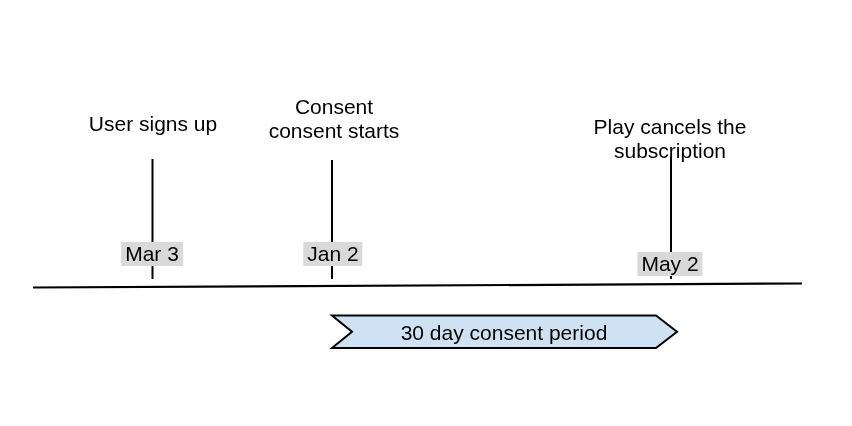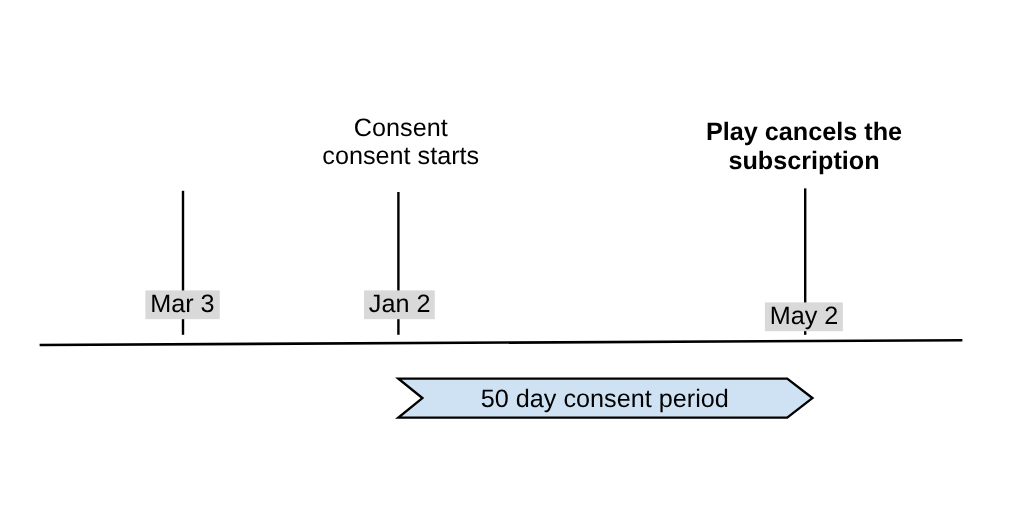--- a/index.html
+++ b/index.html
@@ -76,22 +76,23 @@
 
     <line class="timeline-line" x1="33" y1="287.5" x2="802" y2="283.5"></line>
 
     <line class="tick-line" x1="152.5" y1="159" x2="152.5" y2="279"></line>
     <line class="tick-line" x1="332" y1="160" x2="332" y2="279"></line>
     <line class="tick-line" x1="671" y1="157" x2="671" y2="279"></line>
 
     <polygon class="arrow-shape" points="332,315.5 656,315.5 677,331.75 656,348 332,348 352,331.75"></polygon>
   </svg>
 
+  <div class="event-label" style="left:153px; top:112px; width:140px;">User signs up</div>
   <div class="event-label" style="left:334px; top:95px; width:155px;">Consent consent starts</div>
-  <div class="event-label" style="left:670px; top:99px; width:170px;font-weight:bold;">Play cancels the subscription</div>
+  <div class="event-label" style="left:670px; top:115px; width:170px;">Play cancels the subscription</div>
 
   <div class="date-badge" style="left:152px; top:242px;">Mar 3</div>
   <div class="date-badge" style="left:333px; top:242px;">Jan 2</div>
   <div class="date-badge" style="left:670px; top:252px;">May 2</div>
 
-  <div class="period-label" style="left:504px; top:321px; width:300px;">50 day consent period</div>
+  <div class="period-label" style="left:504px; top:321px; width:300px;">30 day consent period</div>
 
 </div>
 
 </body></html>

